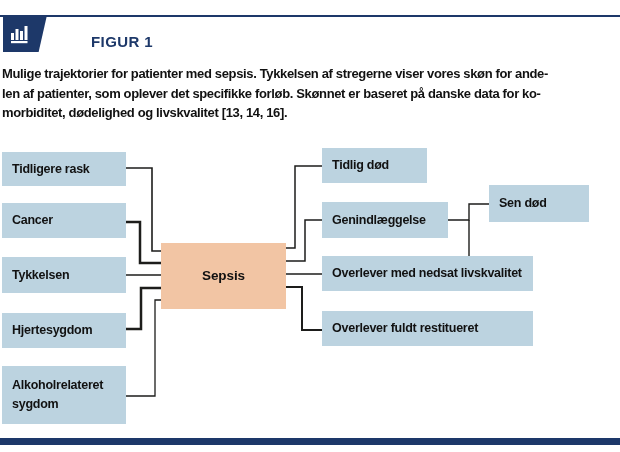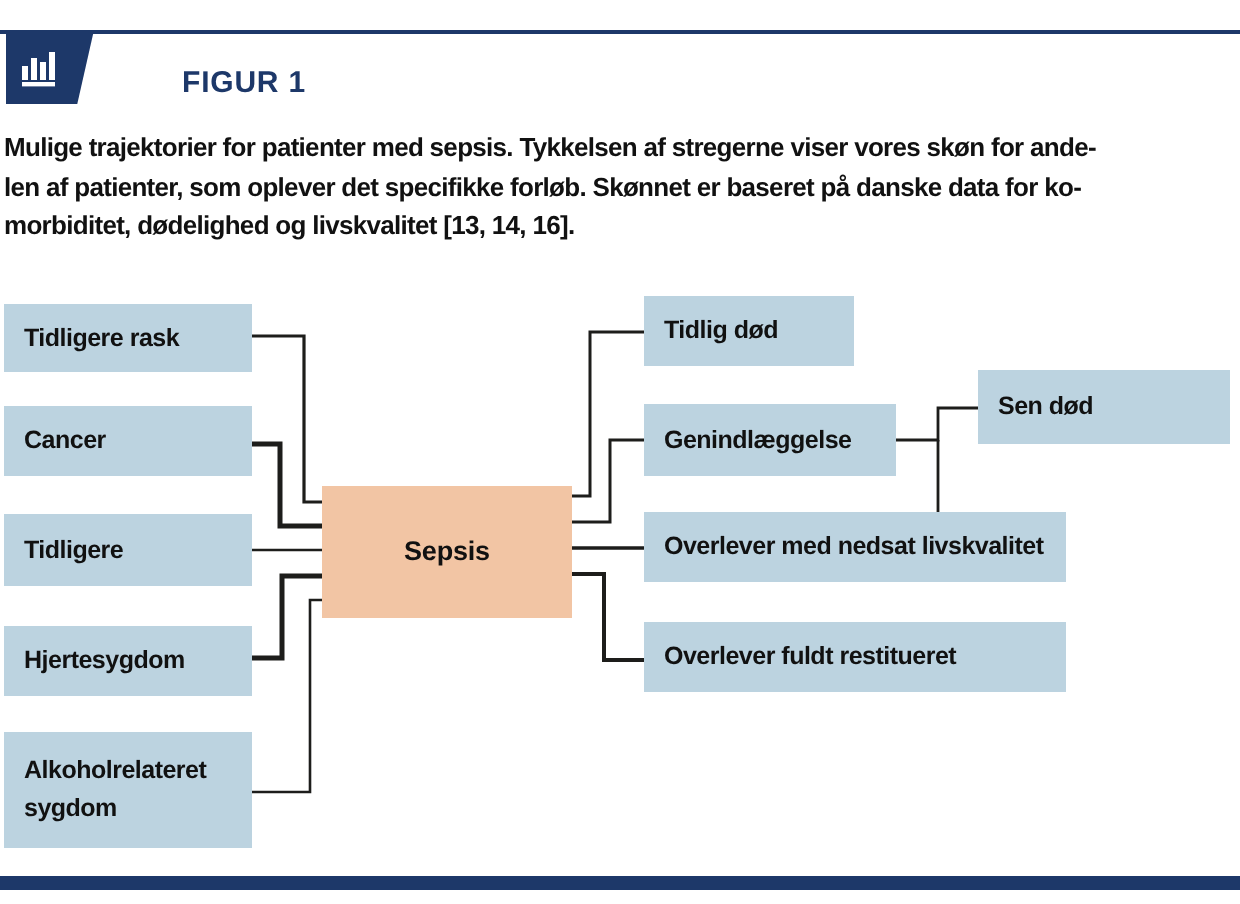--- a/index.html
+++ b/index.html
@@ -96,38 +96,38 @@
 </div>
 
 <div>
     <div class="node comorbidity single" style="left: 2px; top: 152px; width: 124px; height: 34px;">
       <span>Tidligere rask</span>
     </div>
     <div class="node comorbidity single" style="left: 2px; top: 203px; width: 124px; height: 35px;">
       <span>Cancer</span>
     </div>
     <div class="node comorbidity single" style="left: 2px; top: 257px; width: 124px; height: 36px;">
-      <span>Tidligere</span>
+      <span>Tykkelsen</span>
     </div>
     <div class="node comorbidity single" style="left: 2px; top: 313px; width: 124px; height: 35px;">
       <span>Hjertesygdom</span>
     </div>
     <div class="node comorbidity" style="left: 2px; top: 366px; width: 124px; height: 58px;">
       <span>Alkoholrelateret sygdom</span>
     </div>
     <div class="node center" style="left: 161px; top: 243px; width: 125px; height: 66px;">
       <span>Sepsis</span>
     </div>
     <div class="node outcome single" style="left: 322px; top: 148px; width: 105px; height: 35px;">
       <span>Tidlig død</span>
     </div>
     <div class="node outcome single" style="left: 322px; top: 202px; width: 126px; height: 36px;">
       <span>Genindlæggelse</span>
     </div>
-    <div class="node outcome single" style="left: 489px; top: 185px; width: 126px; height: 37px;">
+    <div class="node outcome single" style="left: 489px; top: 185px; width: 100px; height: 37px;">
       <span>Sen død</span>
     </div>
     <div class="node outcome single" style="left: 322px; top: 256px; width: 211px; height: 35px;">
       <span>Overlever med nedsat livskvalitet</span>
     </div>
     <div class="node outcome single" style="left: 322px; top: 311px; width: 211px; height: 35px;">
       <span>Overlever fuldt restitueret</span>
     </div>
   </div>
 

